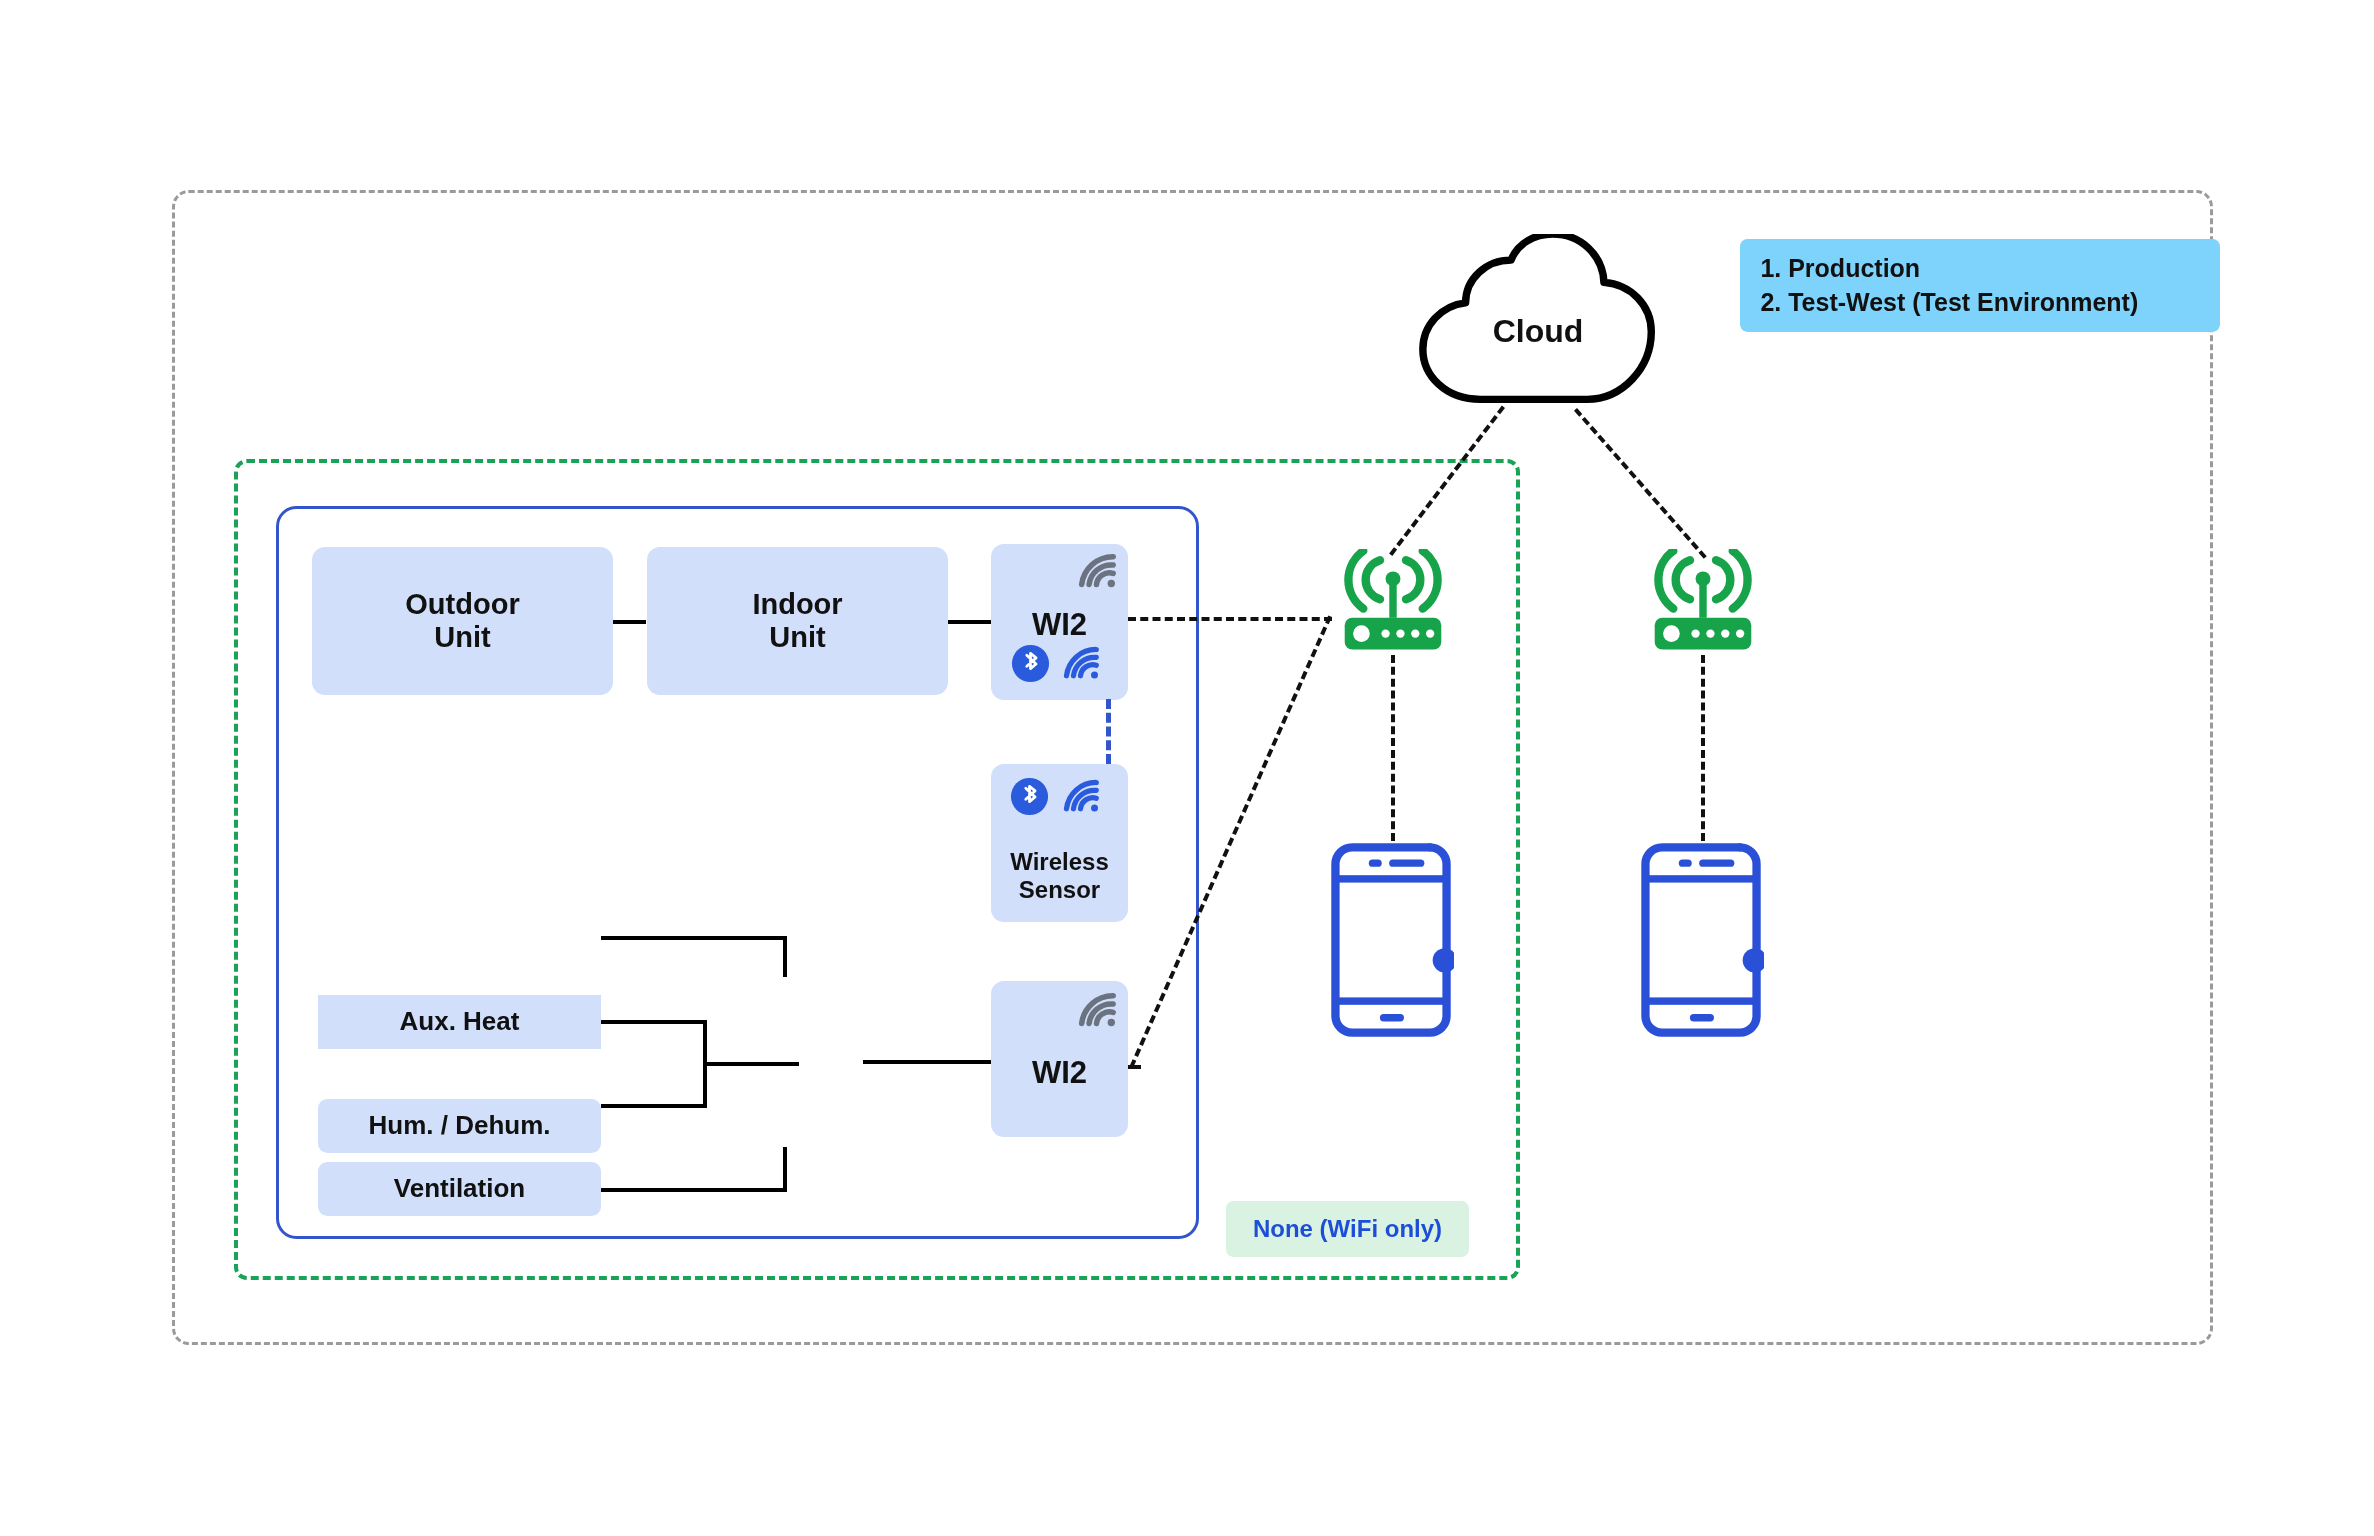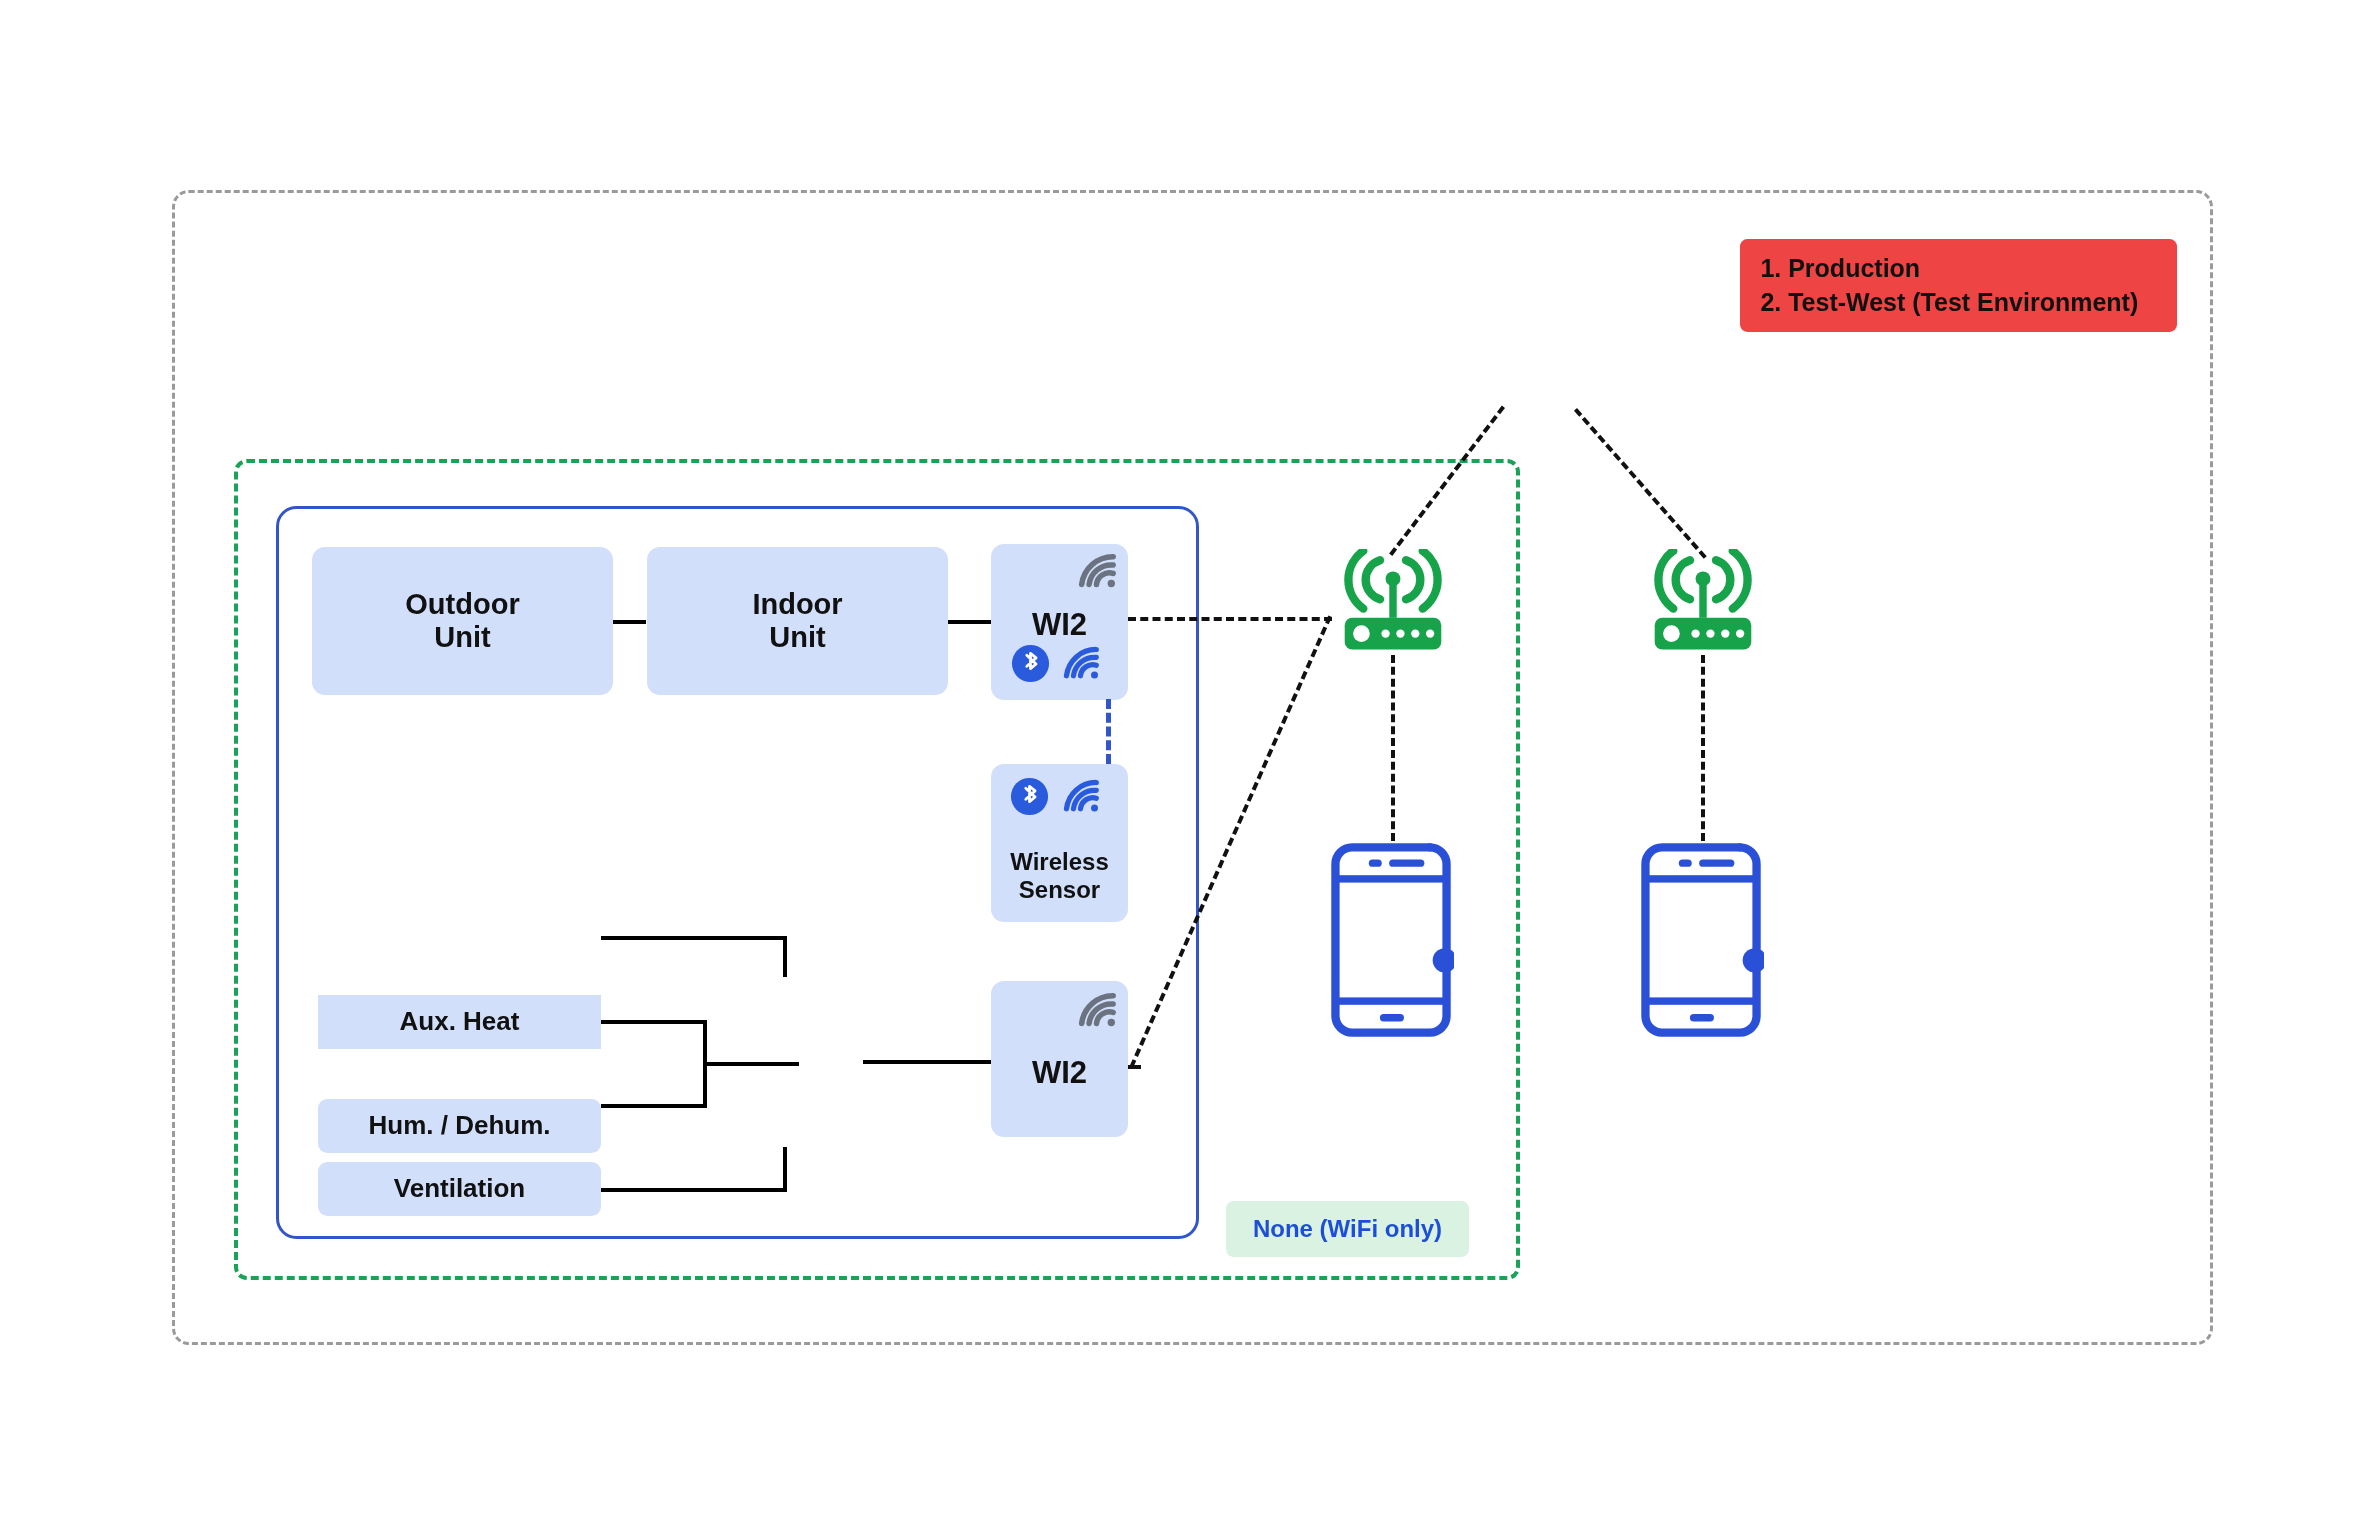--- a/index.html
+++ b/index.html
@@ -35,22 +35,22 @@
   .hline{height:3.7px;}
   .vline{width:3.7px;}
   .dline-h{border-top:4.6px dashed #111;height:0;}
   .dline-v{border-left:4.6px dashed #111;width:0;}
   .blue-dash-v{border-left:5.6px dashed #3355cc;width:0;}
 
   .diag{transform-origin:0 0;border-top:4.6px dashed #111;height:0;}
 
   
   #legend{
-    left:1740px;top:239px;width:437px;height:93px;
-    background:#ef4444;border-radius:7.4px;
+    left:1740px;top:239px;width:480px;height:93px;
+    background:#7dd3fc;border-radius:7.4px;
     padding:13px 20.4px;display:flex;flex-direction:column;justify-content:center;gap:5.6px;
   }
   #legend div{font-size:25px;font-weight:bold;color:#111;}
 
   
   #wifi-badge{
     left:1226px;top:1201px;width:243px;height:56px;
     background:#d9f2e2;border-radius:7.4px;
     display:flex;align-items:center;justify-content:center;
     color:#1d4ed8;font-size:24px;font-weight:bold;
@@ -73,20 +73,27 @@
 
   <div id="outer-boundary" class="abs"></div>
   <div id="home-boundary" class="abs"></div>
   <div id="system-boundary" class="abs"></div>
 
   <div id="legend" class="abs">
     <div>1. Production</div>
     <div>2. Test-West (Test Environment)</div>
   </div>
 
+  <div id="cloud-wrap" class="abs">
+    <svg class="icon-svg" width="260" height="172" viewBox="0 0 280 185">
+      <path d="M78 178 C40 178 16 152 16 124 C16 98 36 77 62 74 C62 48 84 28 111 28 C118 10 136 0 156 0
+               C186 0 210 23 211 52 C240 54 262 77 262 105 C262 145 230 178 193 178 Z" fill="#ffffff" stroke="#000000" stroke-width="8" stroke-linejoin="round"></path>
+    </svg>
+    <div id="cloud-label">Cloud</div>
+  </div>
 
   <div class="abs block" style="left:312px;top:547px;width:301px;height:148px;font-size:29px;">
     <span class="lbl">Outdoor
 Unit</span>
   </div>
 
   <div class="abs line hline" style="left:613px;top:620px;width:33px;"></div>
 
   <div class="abs block" style="left:647px;top:547px;width:301px;height:148px;font-size:29px;">
     <span class="lbl">Indoor

